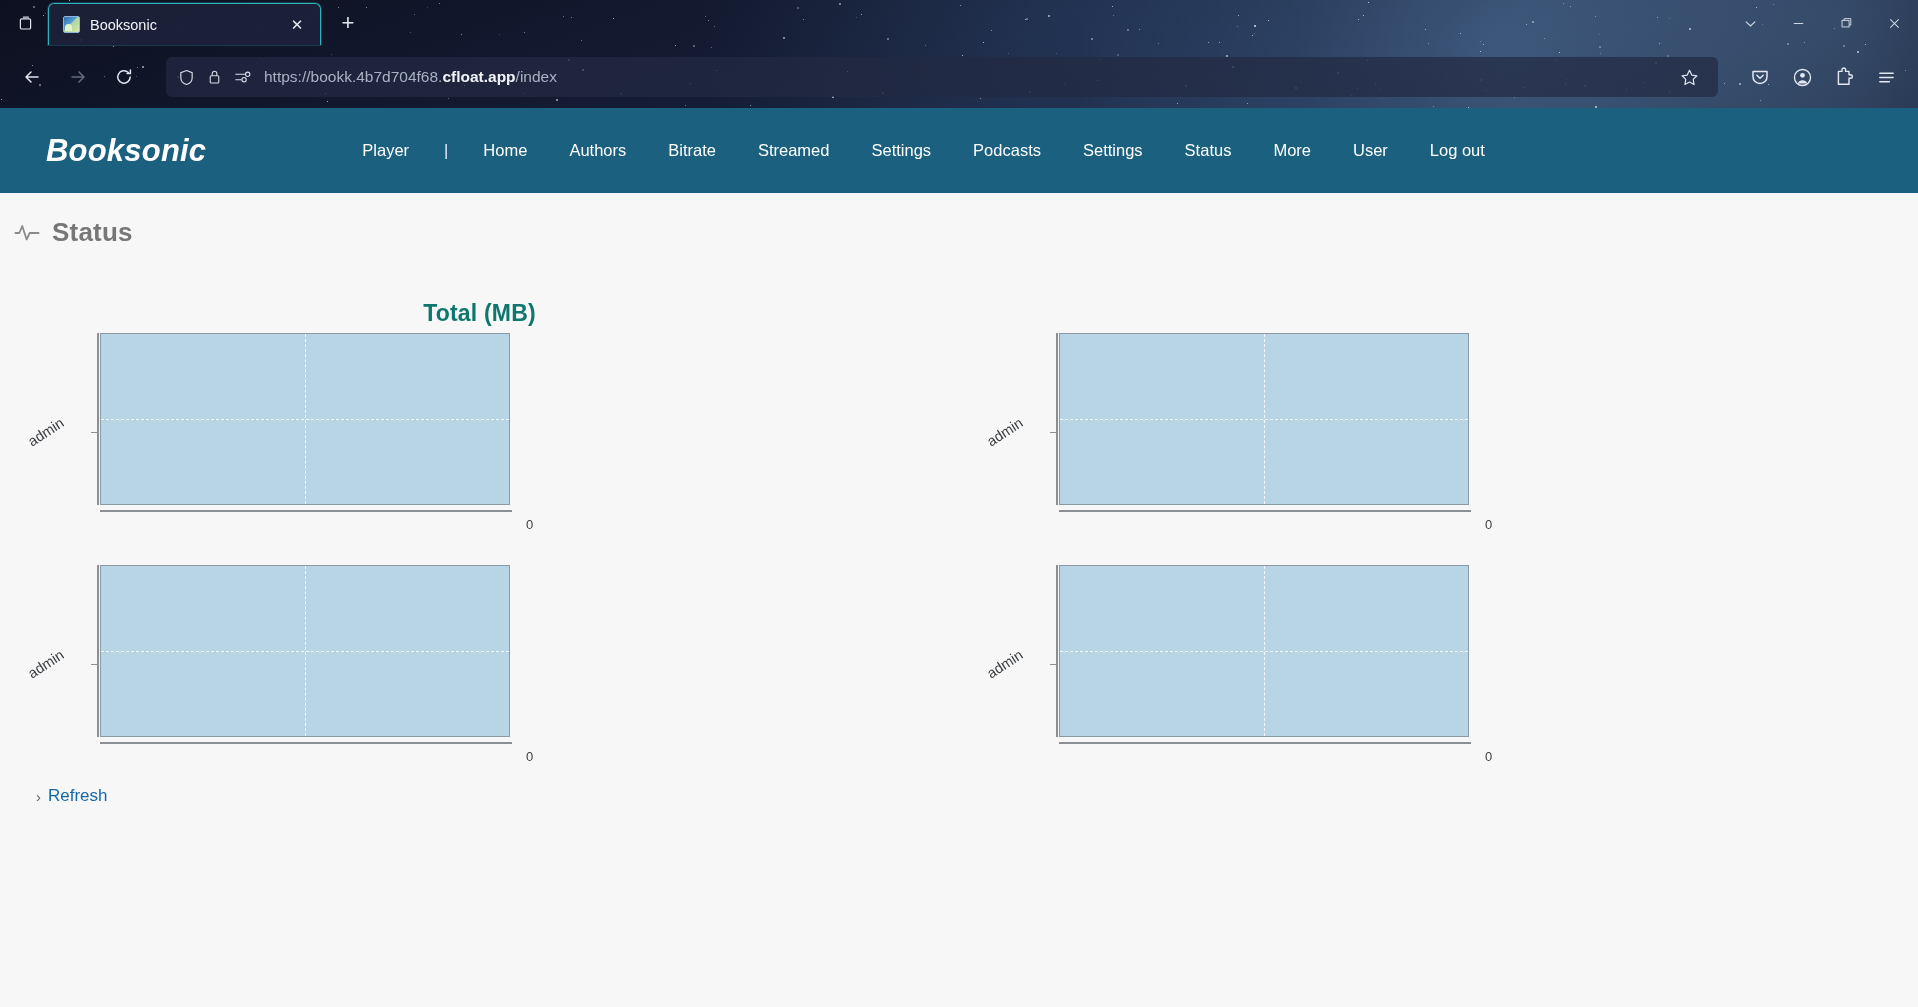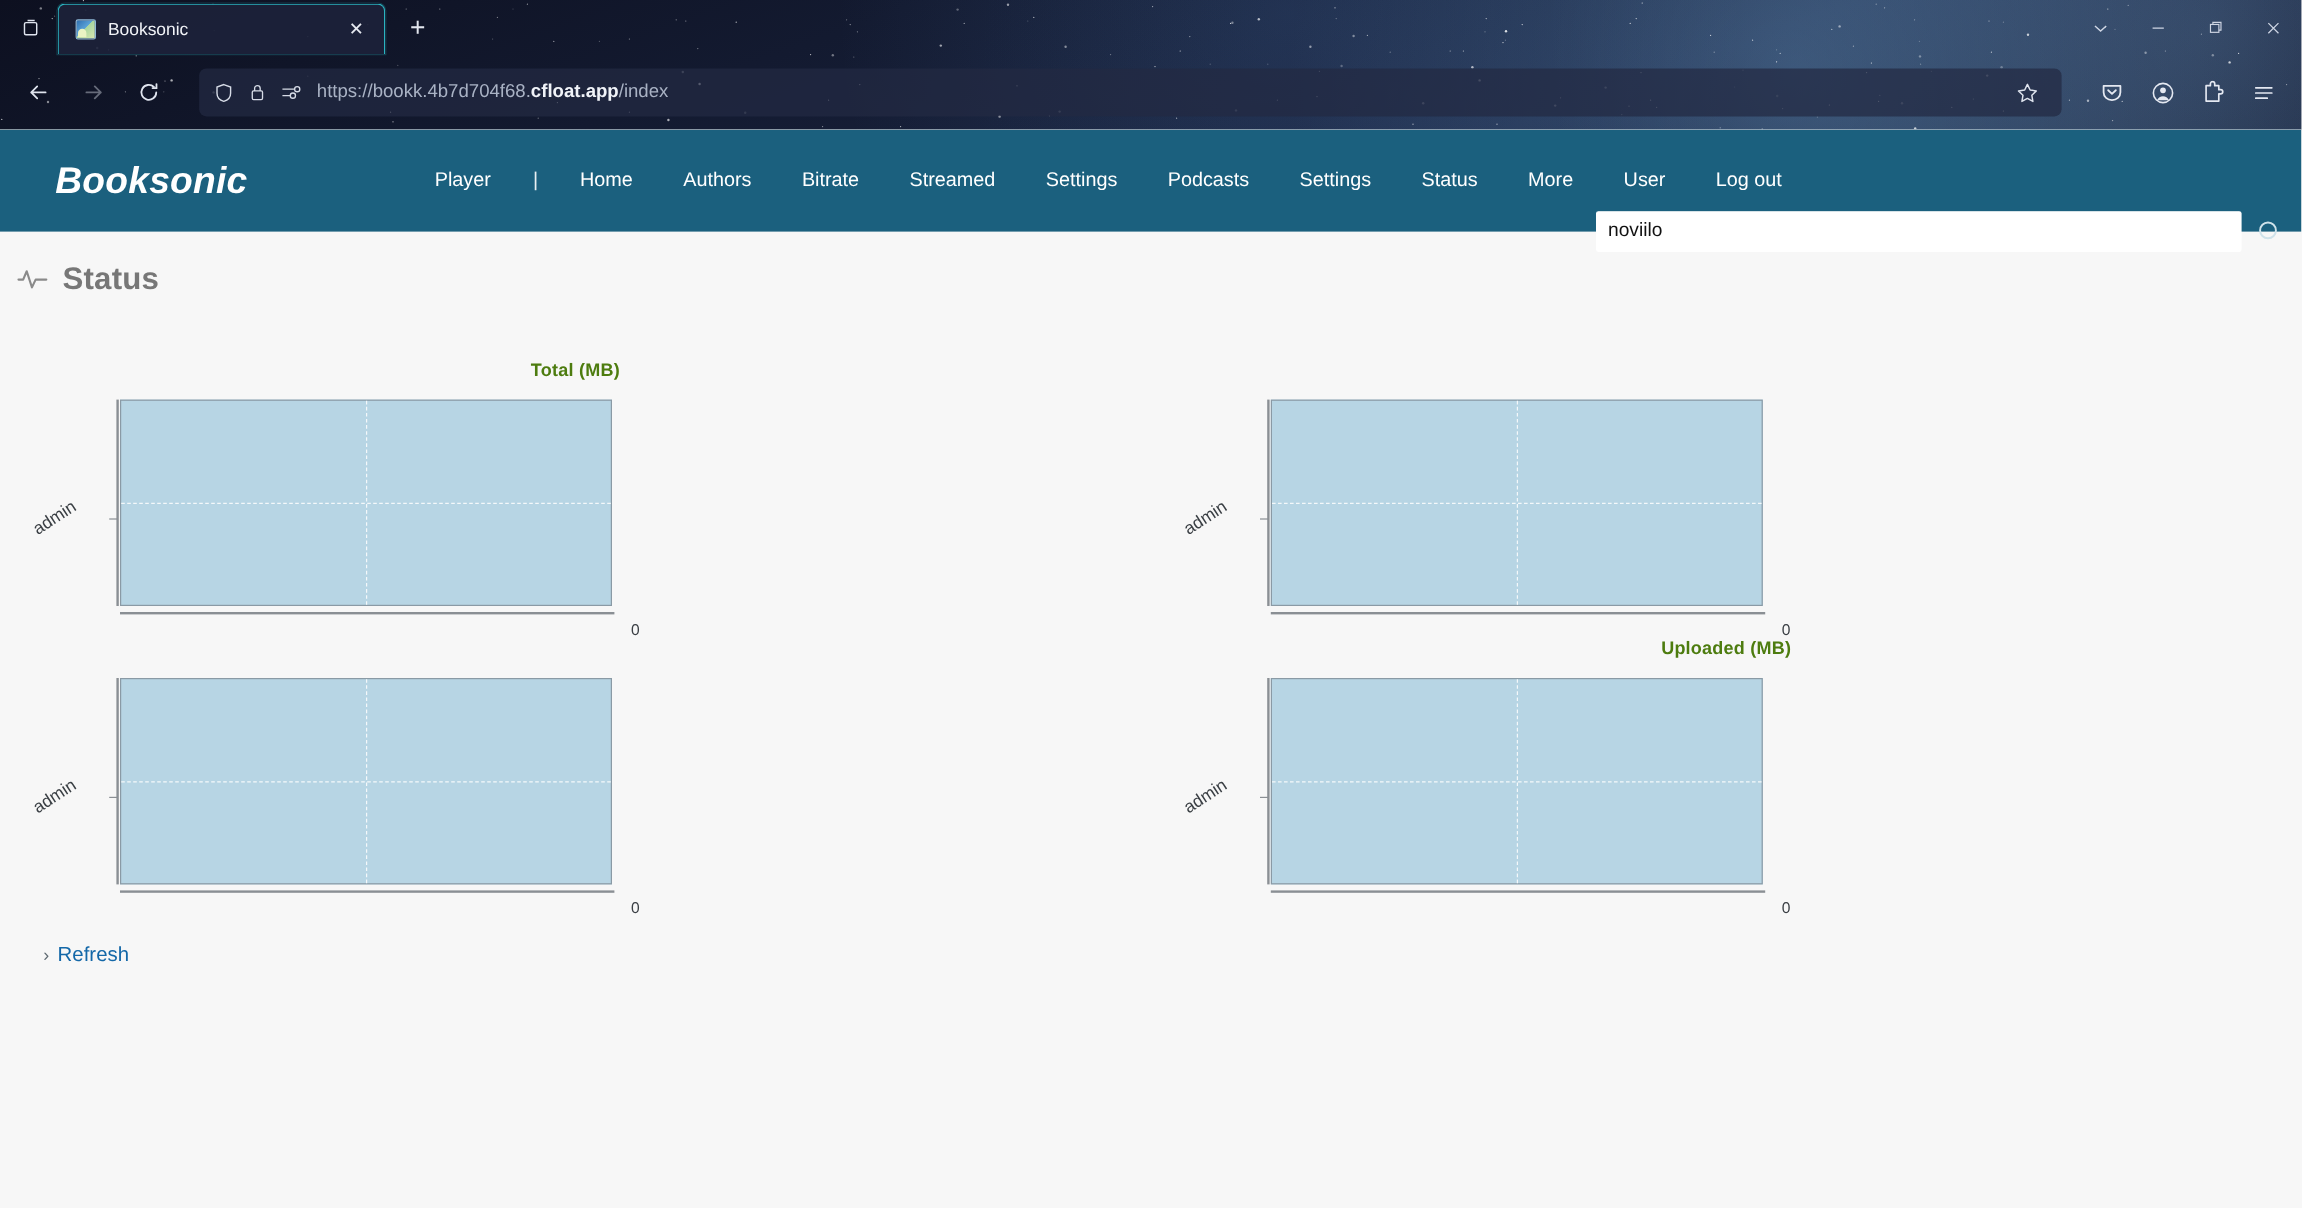--- a/index.html
+++ b/index.html
@@ -303,23 +303,23 @@
     position: relative;
     width: 100%;
     height: 232px;
   }
   .chart-title {
     position: absolute;
     top: 0;
     left: 0;
     width: 100%;
     text-align: center;
-    font-size: 15px;
+    font-size: 23px;
     font-weight: 700;
-    color: #4d7c0f;
+    color: #0f766e;
     letter-spacing: .2px;
   }
   .plot-outer {
     position: absolute;
     top: 33px;
     left: 100px;
     right: 0;
     height: 198px;
   }
   .plot {
@@ -715,28 +715,20 @@
         <a>Streamed</a>
         <a>Settings</a>
         <a>Podcasts</a>
         <a>Settings</a>
         <a>Status</a>
         <a>More</a>
         <a>User</a>
         <a>Log out</a>
       </div>
 
-      <div class="search-wrap">
-        <input class="search-input" type="text" value="noviilo" style="">
-        <div class="search-icon-btn">
-          <svg width="22" height="22" viewBox="0 0 22 22" fill="none" stroke="#cfe2ea" stroke-width="1.6">
-            <circle cx="10" cy="10" r="6.6"></circle>
-          </svg>
-        </div>
-      </div>
     </div>
 
     <div class="page">
 
       <div class="page-head">
         <span class="pulse-icon">
           <svg width="26" height="22" viewBox="0 0 28 22" fill="none" stroke="#8a8a8a" stroke-width="1.9" stroke-linecap="round" stroke-linejoin="round">
             <path d="M1.5 11h4.2l3.2-7.5L13.6 18l3.3-7h9.6"></path>
           </svg>
         </span>
@@ -793,21 +785,20 @@
                   <div class="grid-h"></div>
                 </div>
                 <div class="axis-x"></div>
                 <div class="xtick-label">0</div>
               </div>
             </div>
           </div>
 
           <div class="chart-cell">
             <div class="chart">
-              <div class="chart-title">Uploaded (MB)</div>
               <div class="plot-outer">
                 <div class="axis-y"></div>
                 <div class="ytick"></div>
                 <div class="ylabel">admin</div>
                 <div class="plot">
                   <div class="grid-v"></div>
                   <div class="grid-h"></div>
                 </div>
                 <div class="axis-x"></div>
                 <div class="xtick-label">0</div>

